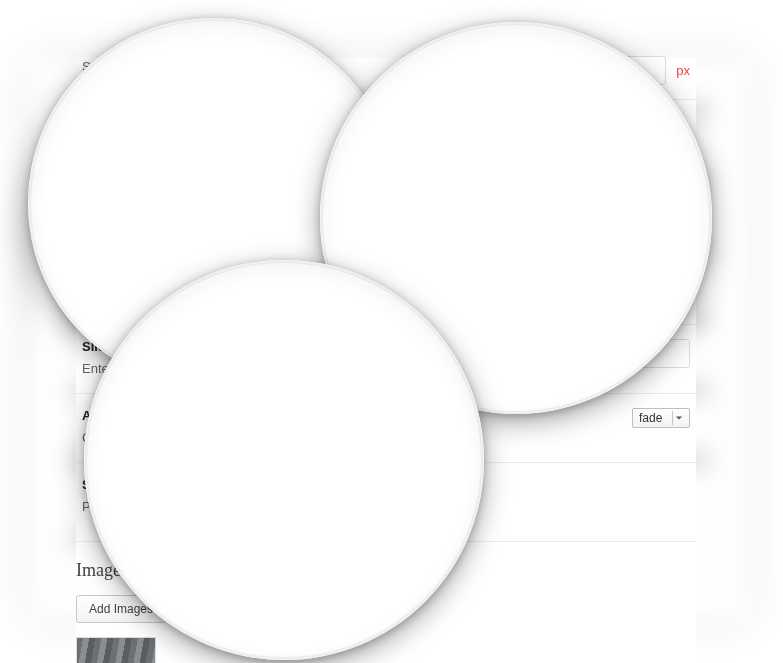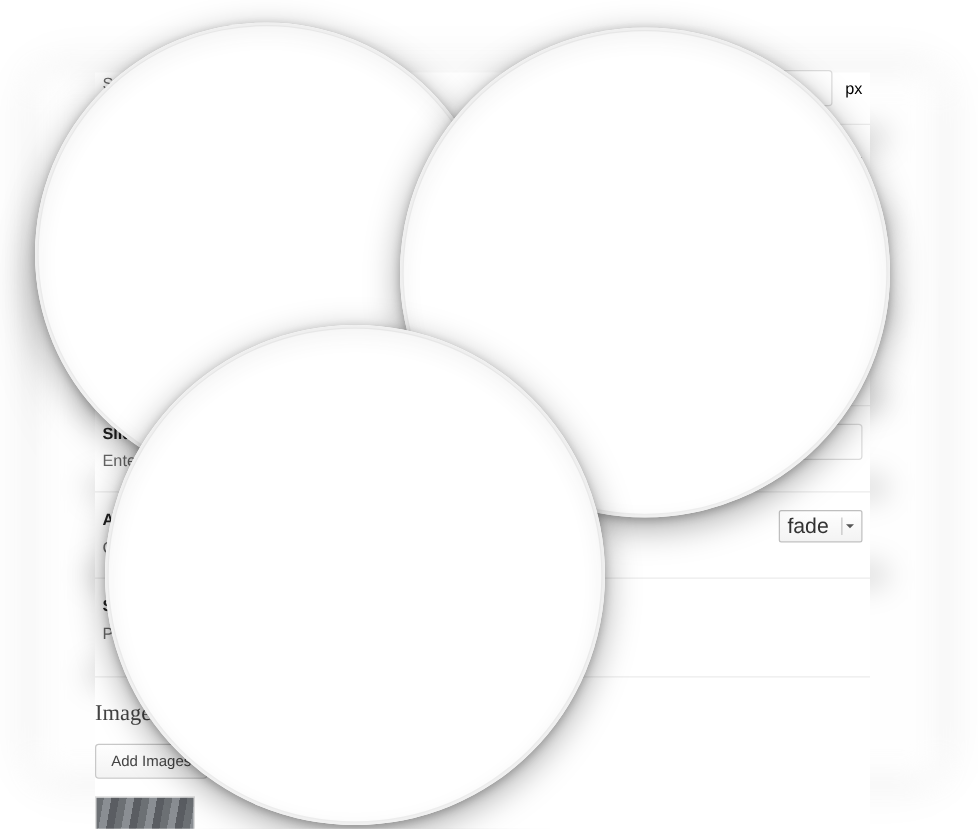--- a/index.html
+++ b/index.html
@@ -84,27 +84,27 @@
     border: 1px solid #dcdcdc;
     background: #fff;
     padding: 6px 8px;
     font-size: 13px;
     color: #444;
     border-radius: 3px;
     width: 64px;
     text-align: left;
   }
   input.text.wide { width: 90px; }
-  .unit { color:#000000; }
+  .unit { color:#ef4444; }
 
   .select {
     border:1px solid #bfbfbf;
     background:linear-gradient(#fff,#f3f3f3);
     padding:2px 4px;
-    font-size:17px;
+    font-size:12px;
     border-radius:2px;
     display:inline-flex;
     align-items:center;
     gap:8px;
     min-width:58px;
   }
   .select .sval { padding:0 2px; }
   .select .sarrow {
     width:12px;height:14px;
     border-left:1px solid #c5c5c5;

